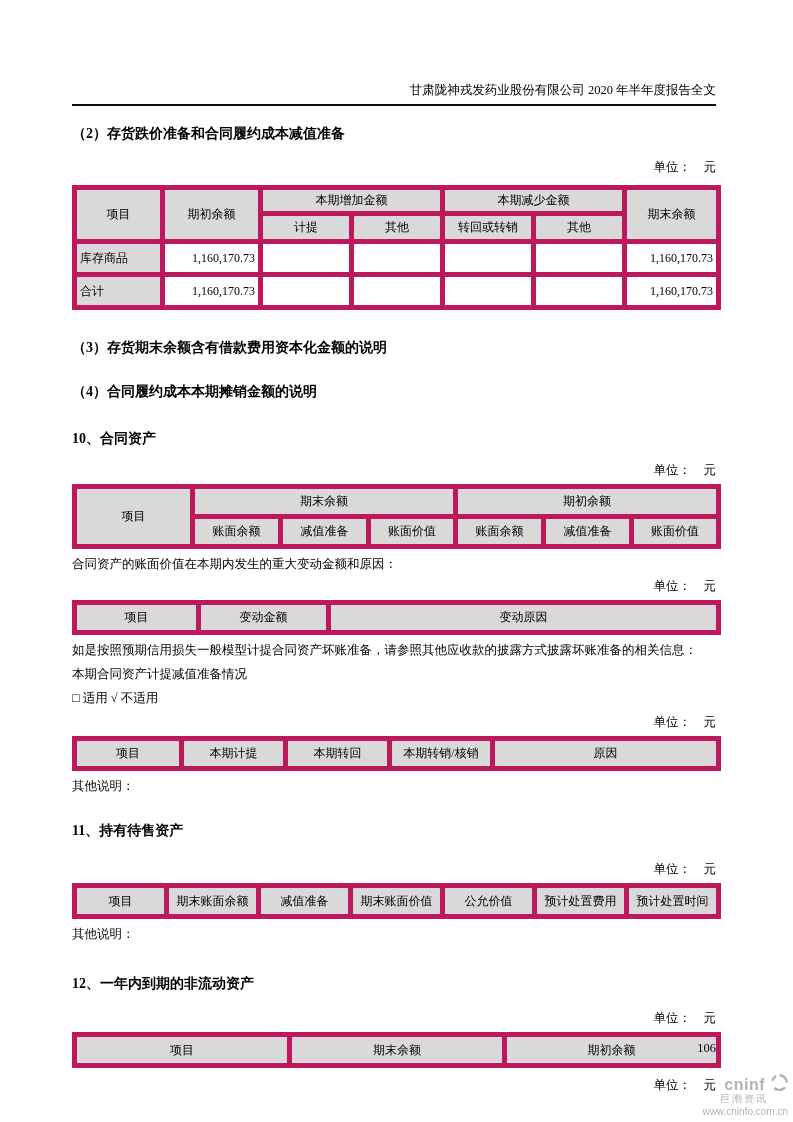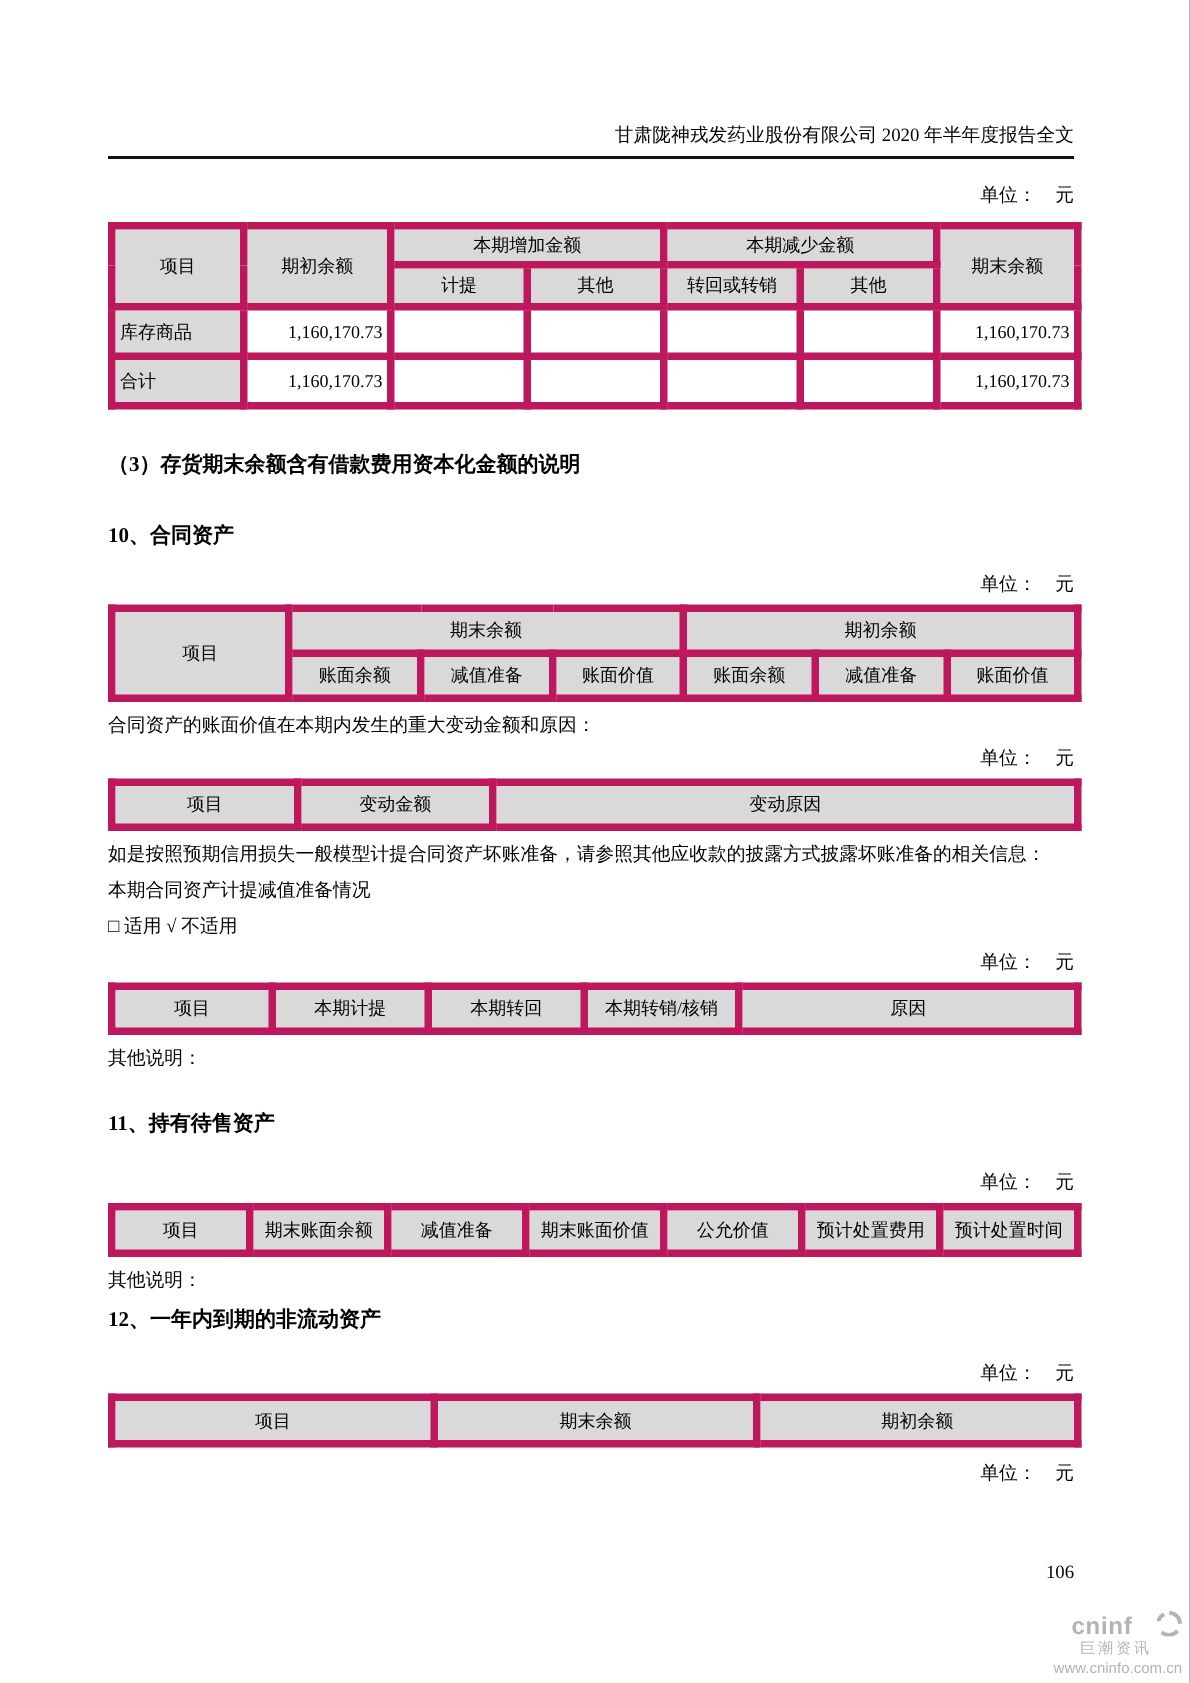--- a/index.html
+++ b/index.html
@@ -24,33 +24,34 @@
   .t1 tr.hrow2 th{height:23px;}
   .t1 tr.drow td{height:28px;}
   .t2 th{height:25px;}
   .t3 th,.t4 th{height:25px;}
   .t5 th,.t6 th{height:26px;}
   .page-num{position:absolute;top:1040px;right:77px;font-size:12.5px;line-height:16px;}
   .logo{
     position:absolute;top:1074px;right:5px;color:#b3b3b3;text-align:right;
     font-family:"Liberation Sans","DejaVu Sans",sans-serif;
   }
-  .logo-top{display:flex;align-items:center;justify-content:flex-end;gap:16px;text-align:right;}
+  .logo-top{display:flex;align-items:center;justify-content:flex-end;gap:6px;text-align:right;}
   .logo-brand{font-weight:bold;font-size:16px;letter-spacing:.5px;line-height:16px;}
   .logo-cn{font-size:10px;letter-spacing:2px;line-height:10px;padding-right:20px;margin-top:-1px;}
   .logo-url{font-size:10px;line-height:12px;margin-top:2px;}
 </style>
 </head>
 <body>
 
 <div class="page">
   <div class="content">
 
     <div class="doc-header">甘肃陇神戎发药业股份有限公司 2020 年半年度报告全文</div>
 
+    <div class="h-sub" style="margin-top:18px">（2）存货跌价准备和合同履约成本减值准备</div>
 
     <div class="unit" style="margin-top:16px">单位：　元</div>
 
     <table class="t1" style="margin-top:10px">
       <colgroup>
         <col style="width:88px">
           <col style="width:98px">
           <col style="width:91px">
           <col style="width:91px">
         <col style="width:91px">
@@ -87,20 +88,21 @@
           <td class="num"></td>
           <td class="num"></td>
           <td class="num"></td>
           <td class="num">1,160,170.73</td>
         </tr>
       </tbody>
     </table>
 
     <div class="h-sub" style="margin-top:28px">（3）存货期末余额含有借款费用资本化金额的说明</div>
 
+    <div class="h-sub" style="margin-top:25px">（4）合同履约成本本期摊销金额的说明</div>
 
     <div class="h-sub" style="margin-top:28px">10、合同资产</div>
 
     <div class="unit" style="margin-top:14px">单位：　元</div>
 
     <table class="t2" style="margin-top:6px">
       <colgroup>
         <col style="width:118px">
           <col style="width:88px">
           <col style="width:88px">
@@ -196,21 +198,21 @@
           <th>期末账面价值</th>
           <th>公允价值</th>
           <th>预计处置费用</th>
           <th>预计处置时间</th>
         </tr>
       </tbody>
     </table>
 
     <div class="note" style="margin-top:7px">其他说明：</div>
 
-    <div class="h-sub" style="margin-top:10px">12、一年内到期的非流动资产</div>
+    <div class="h-sub" style="margin-top:32px">12、一年内到期的非流动资产</div>
 
     <div class="unit" style="margin-top:17px">单位：　元</div>
 
     <table class="t6" style="margin-top:6px">
       <colgroup>
           <col style="width:215px">
           <col style="width:215px">
           <col style="width:214px">
         </colgroup>
       <tbody>

